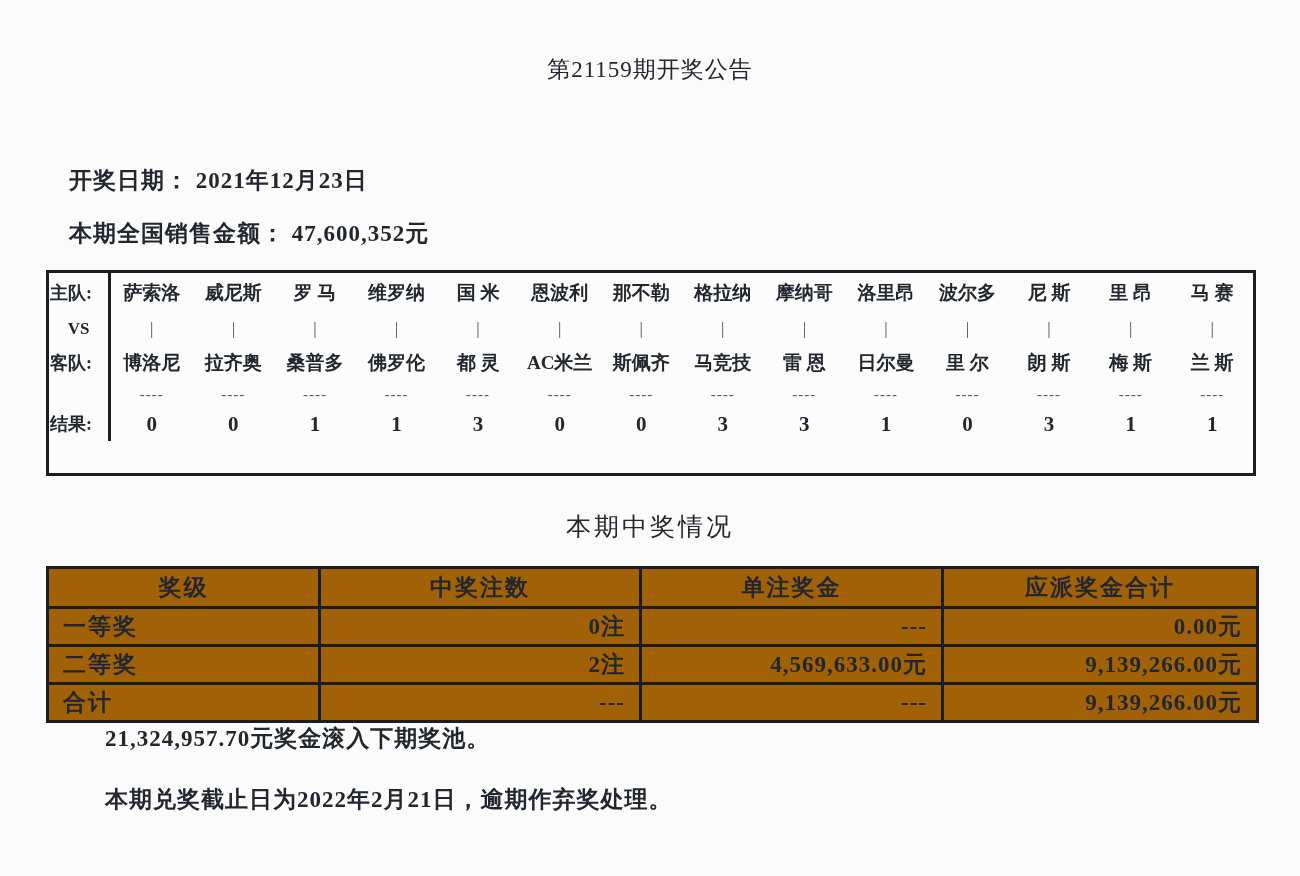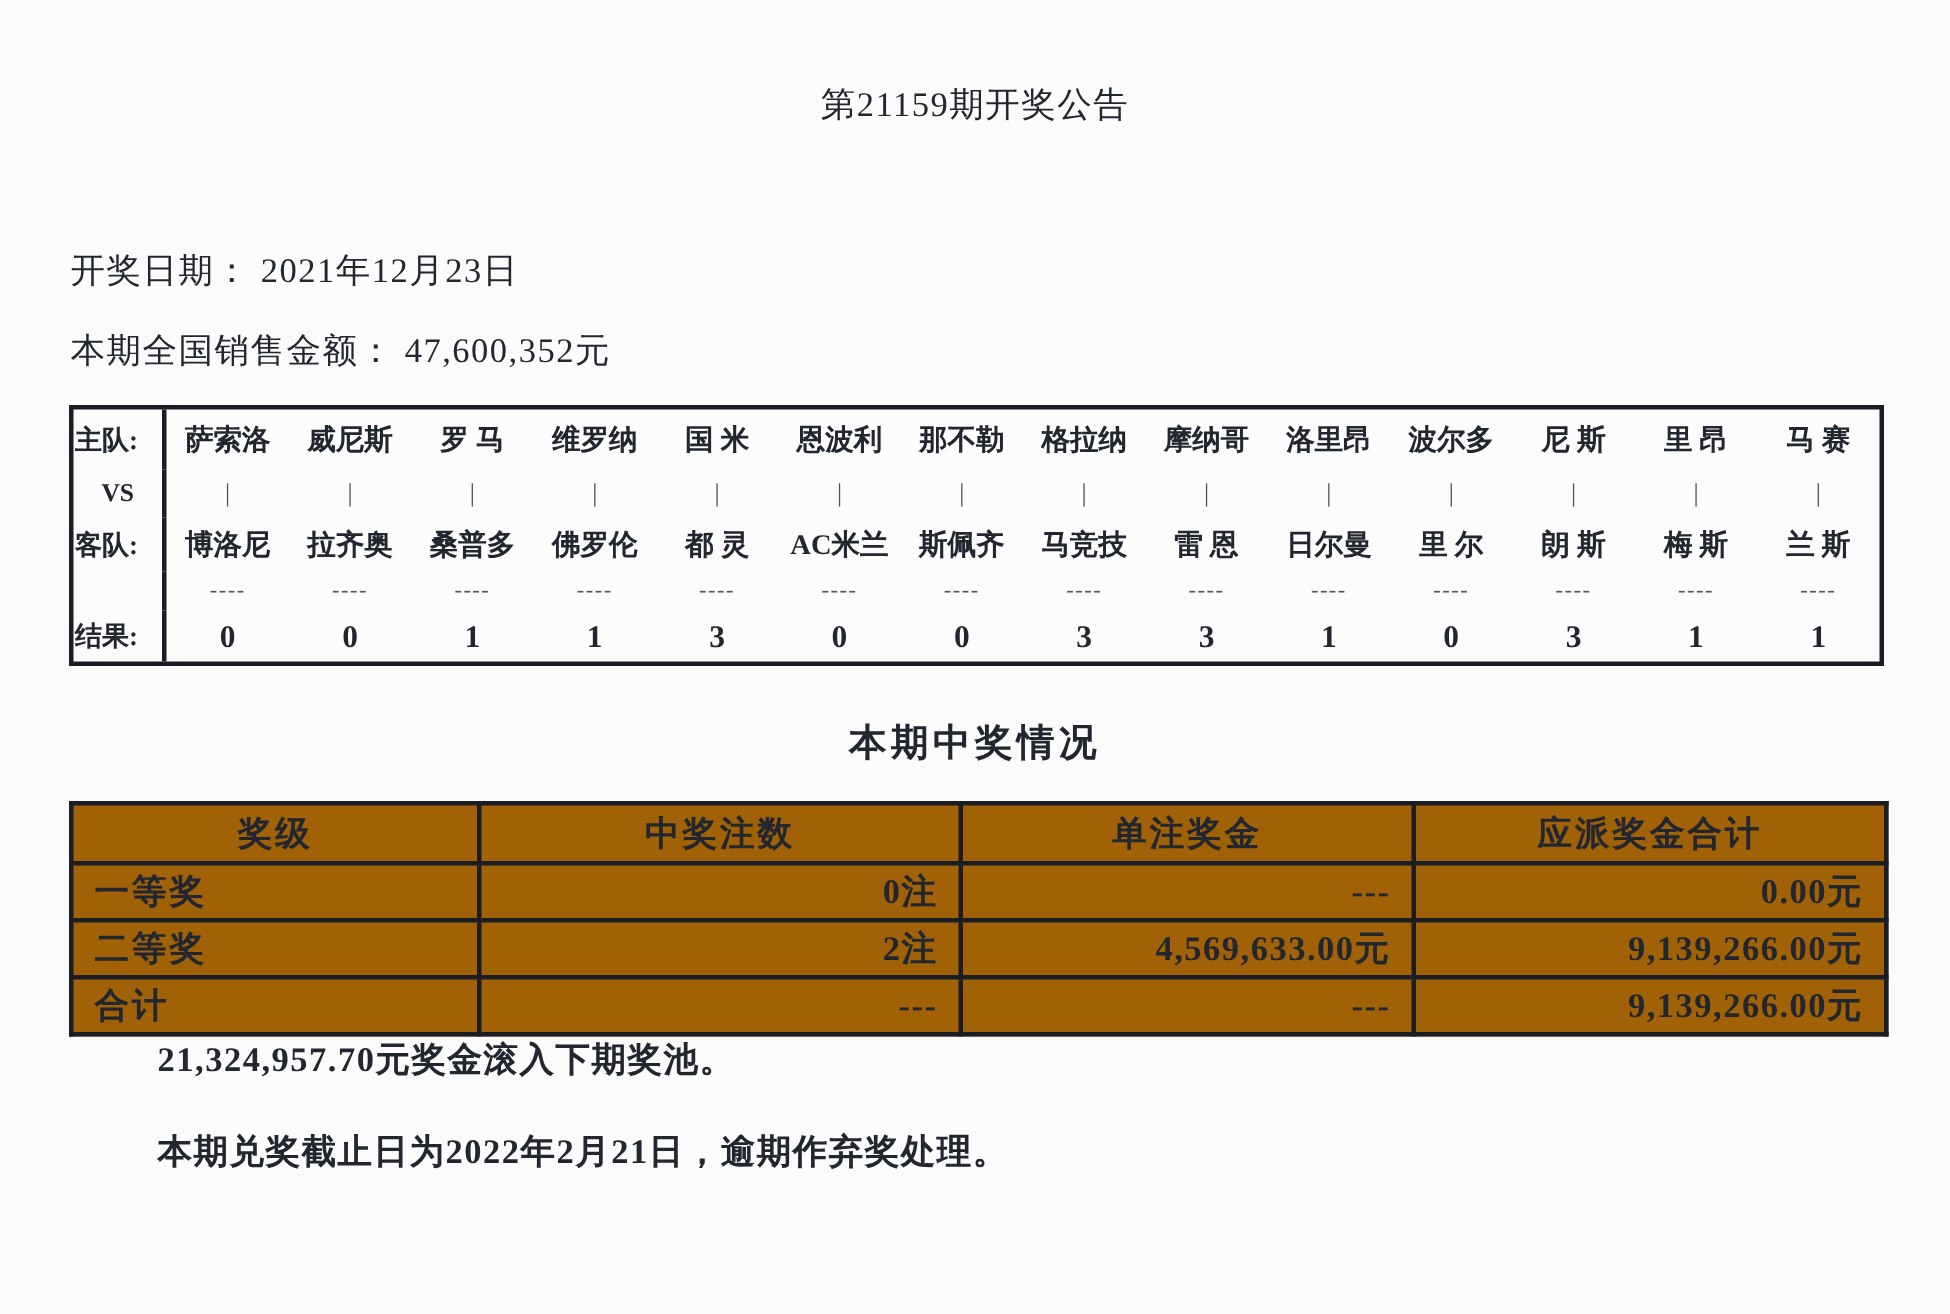--- a/index.html
+++ b/index.html
@@ -19,33 +19,33 @@
     font-weight:bold;
     letter-spacing:3px;
   }
   .subtitle {
     text-align:center;
     font-size:23px;
     margin-top:24px;
     letter-spacing:1px;
   }
   .info-line {
-    margin-left:47px;
-    font-size:23px;
-    font-weight:400;
+    margin-left:69px;
+    font-size:23px;
+    font-weight:700;
     letter-spacing:1px;
   }
   .info-line.first { margin-top:80px; }
   .info-line.second { margin-top:22px; }
 
   
   .match-table {
     margin:21px 0 0 46px;
     width:1210px;
-    height:174px;
+    height:206px;
     border:3px solid #1a1d24;
     display:grid;
     grid-template-columns:62px repeat(14,1fr);
     grid-template-rows:40px 32px 36px 26px 34px;
     background:#fcfcfc;
   }
   .mcell {
     display:flex;
     align-items:center;
     justify-content:center;
@@ -63,21 +63,21 @@
   }
   .mlabel.vs { justify-content:center; padding-left:0; font-size:17px; }
   .pipe { font-weight:400; font-size:17px; color:#4a4e57; }
   .dash { font-weight:400; font-size:15px; color:#53565e; letter-spacing:1px; }
   .result { font-size:21px; font-weight:600; }
 
   
   .section-title {
     text-align:center;
     font-size:25px;
-    font-weight:bold;
+    font-weight:normal;
     margin-top:34px;
     letter-spacing:3px;
   }
   table.prize {
     margin:23px 0 0 46px;
     width:1210px;
     border-collapse:collapse;
     table-layout:fixed;
     background:#a16207;
   }

